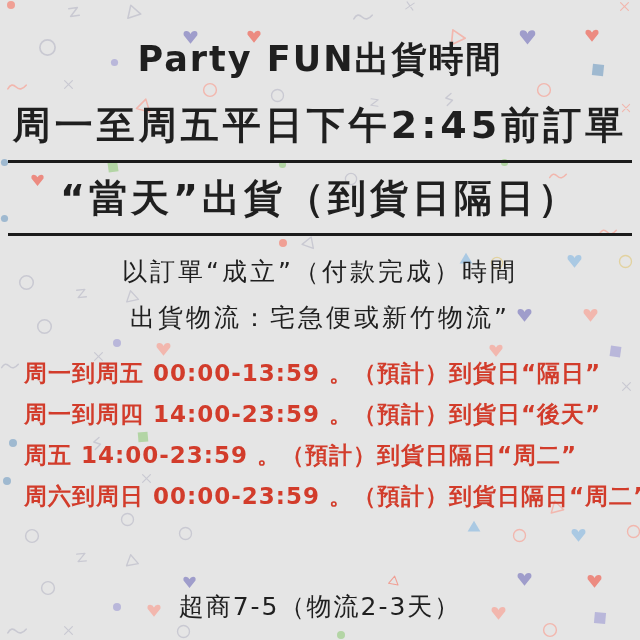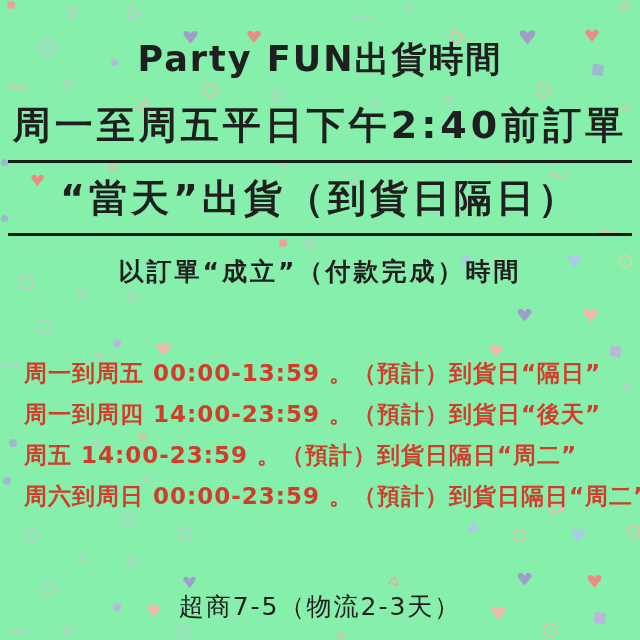--- a/index.html
+++ b/index.html
@@ -3,21 +3,21 @@
 <meta charset="utf-8">
 <style>
   html,body{margin:0;padding:0;}
   body{
     width:640px;height:640px;
     font-family:"DejaVu Sans","Liberation Sans",sans-serif;
     background:#ffffff;
   }
   .poster{
     position:relative;width:640px;height:640px;
-    background:#86efac;overflow:hidden;
+    background:#e5e5e5;overflow:hidden;
   }
   
   #confetti-layer{position:absolute;inset:0;z-index:1;}
   .confetti{position:absolute;display:block;pointer-events:none;}
   .confetti svg{width:100%;height:100%;display:block;}
 
   
   .txt{position:absolute;z-index:2;color:#1f1f1f;white-space:nowrap;}
   .center{left:0;right:0;text-align:center;}
 
@@ -25,21 +25,21 @@
     top:36px;font-size:35px;font-weight:600;letter-spacing:2px;
   }
   .headline{
     left:8px;right:8px;text-align:center;
     font-size:38px;font-weight:600;letter-spacing:4px;
     padding-bottom:9px;border-bottom:3.5px solid #1b1b1b;
   }
   .headline-1{top:100px;}
   .headline-2{top:173px;}
 
-  .note{font-size:25px;font-weight:700;letter-spacing:3px;}
+  .note{font-size:25px;font-weight:400;letter-spacing:3px;}
   .note-1{top:255px;}
   .note-2{top:301px;}
 
   .schedule{
     position:absolute;left:24px;top:361px;z-index:2;
   }
   .sched-line{
     color:#d23c2b;font-size:23px;font-weight:600;letter-spacing:1px;
     line-height:24px;margin-bottom:17px;white-space:nowrap;
   }
@@ -449,26 +449,27 @@
       </span>
       <span class="confetti" style="left: 542px; top: 622px; width: 16px; height: 16px;">
         <svg viewBox="0 0 20 20">
           <circle cx="10" cy="10" r="8" stroke="#f2b7ae" fill="none" stroke-width="1.8" stroke-linecap="round" stroke-linejoin="round"></circle>
         </svg>
       </span>
     </div>
 
   <div class="txt center title"><span>Party FUN出貨時間</span></div>
 
-  <div class="txt headline headline-1">周一至周五平日下午2:40前訂單</div>
+  <div class="txt headline headline-1">周一至周五平日下午2:45前訂單</div>
 
   <div class="txt headline headline-2">“當天”出貨（到貨日隔日）</div>
 
   <div class="txt center note note-1">以訂單“成立”（付款完成）時間</div>
 
+  <div class="txt center note note-2">出貨物流：宅急便或新竹物流”</div>
 
   <div class="schedule">
     <div class="sched-line">周一到周五 00:00-13:59 。（預計）到貨日“隔日”</div>
     <div class="sched-line">周一到周四 14:00-23:59 。（預計）到貨日“後天”</div>
     <div class="sched-line">周五 14:00-23:59 。（預計）到貨日隔日“周二”</div>
     <div class="sched-line">周六到周日 00:00-23:59 。（預計）到貨日隔日“周二”</div>
   </div>
 
 
   <div class="txt center footer-note footer-2">超商7-5（物流2-3天）</div>

